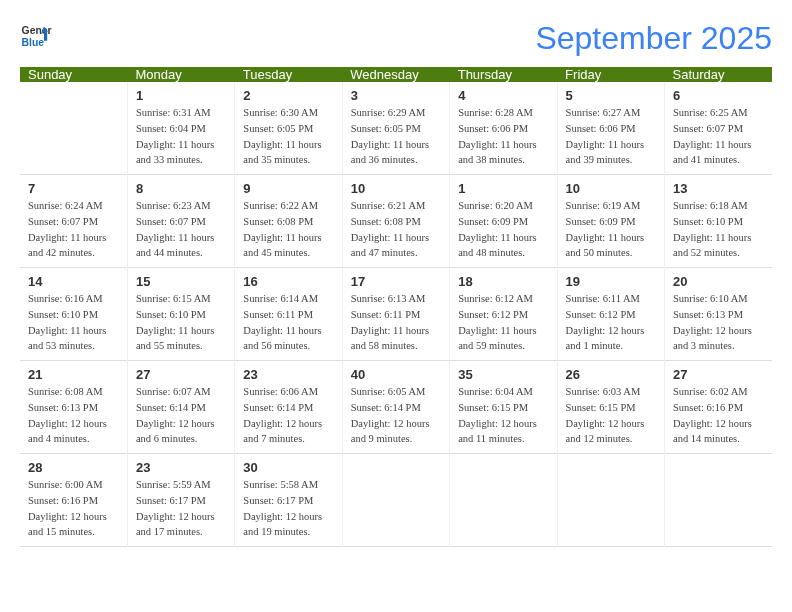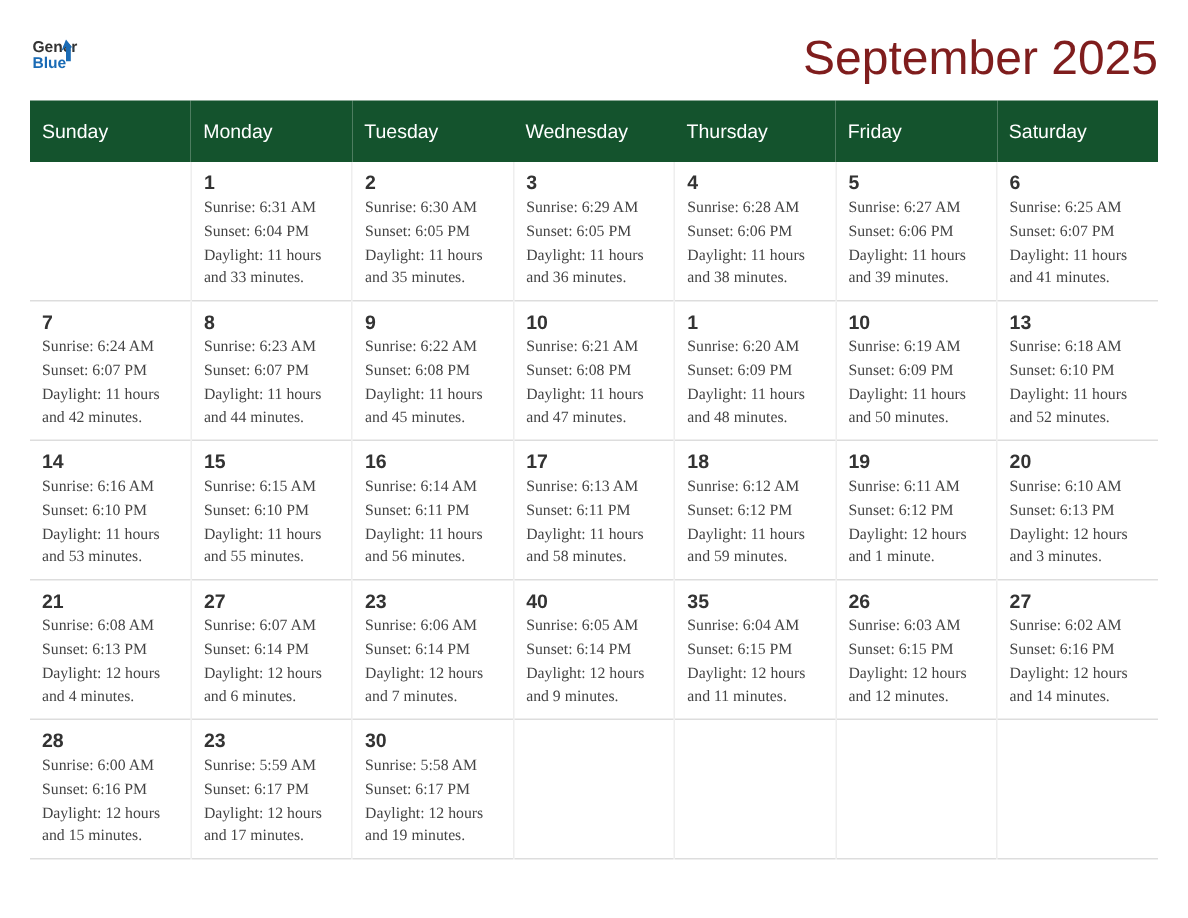--- a/index.html
+++ b/index.html
@@ -24,35 +24,35 @@
     .logo-icon {
       width: 32px;
       height: 32px;
     }
     .title-block {
       text-align: right;
     }
     .month-title {
       font-size: 32px;
       font-weight: normal;
-      color: #7f1d1d;
+      color: #3b82f6;
     }
     .location {
       font-size: 14px;
       color: #555;
     }
     table {
       width: 100%;
       border-collapse: collapse;
       font-size: 11px;
     }
     thead th {
-      background-color: #14532d;
+      background-color: #4d7c0f;
       color: #fff;
-      padding: 13px 8px;
+      padding: 0 8px;
       text-align: left;
       font-size: 13px;
       font-weight: normal;
     }
     tbody tr {
       border-bottom: 1px solid #ddd;
     }
     tbody td {
       vertical-align: top;
       padding: 6px 8px;

